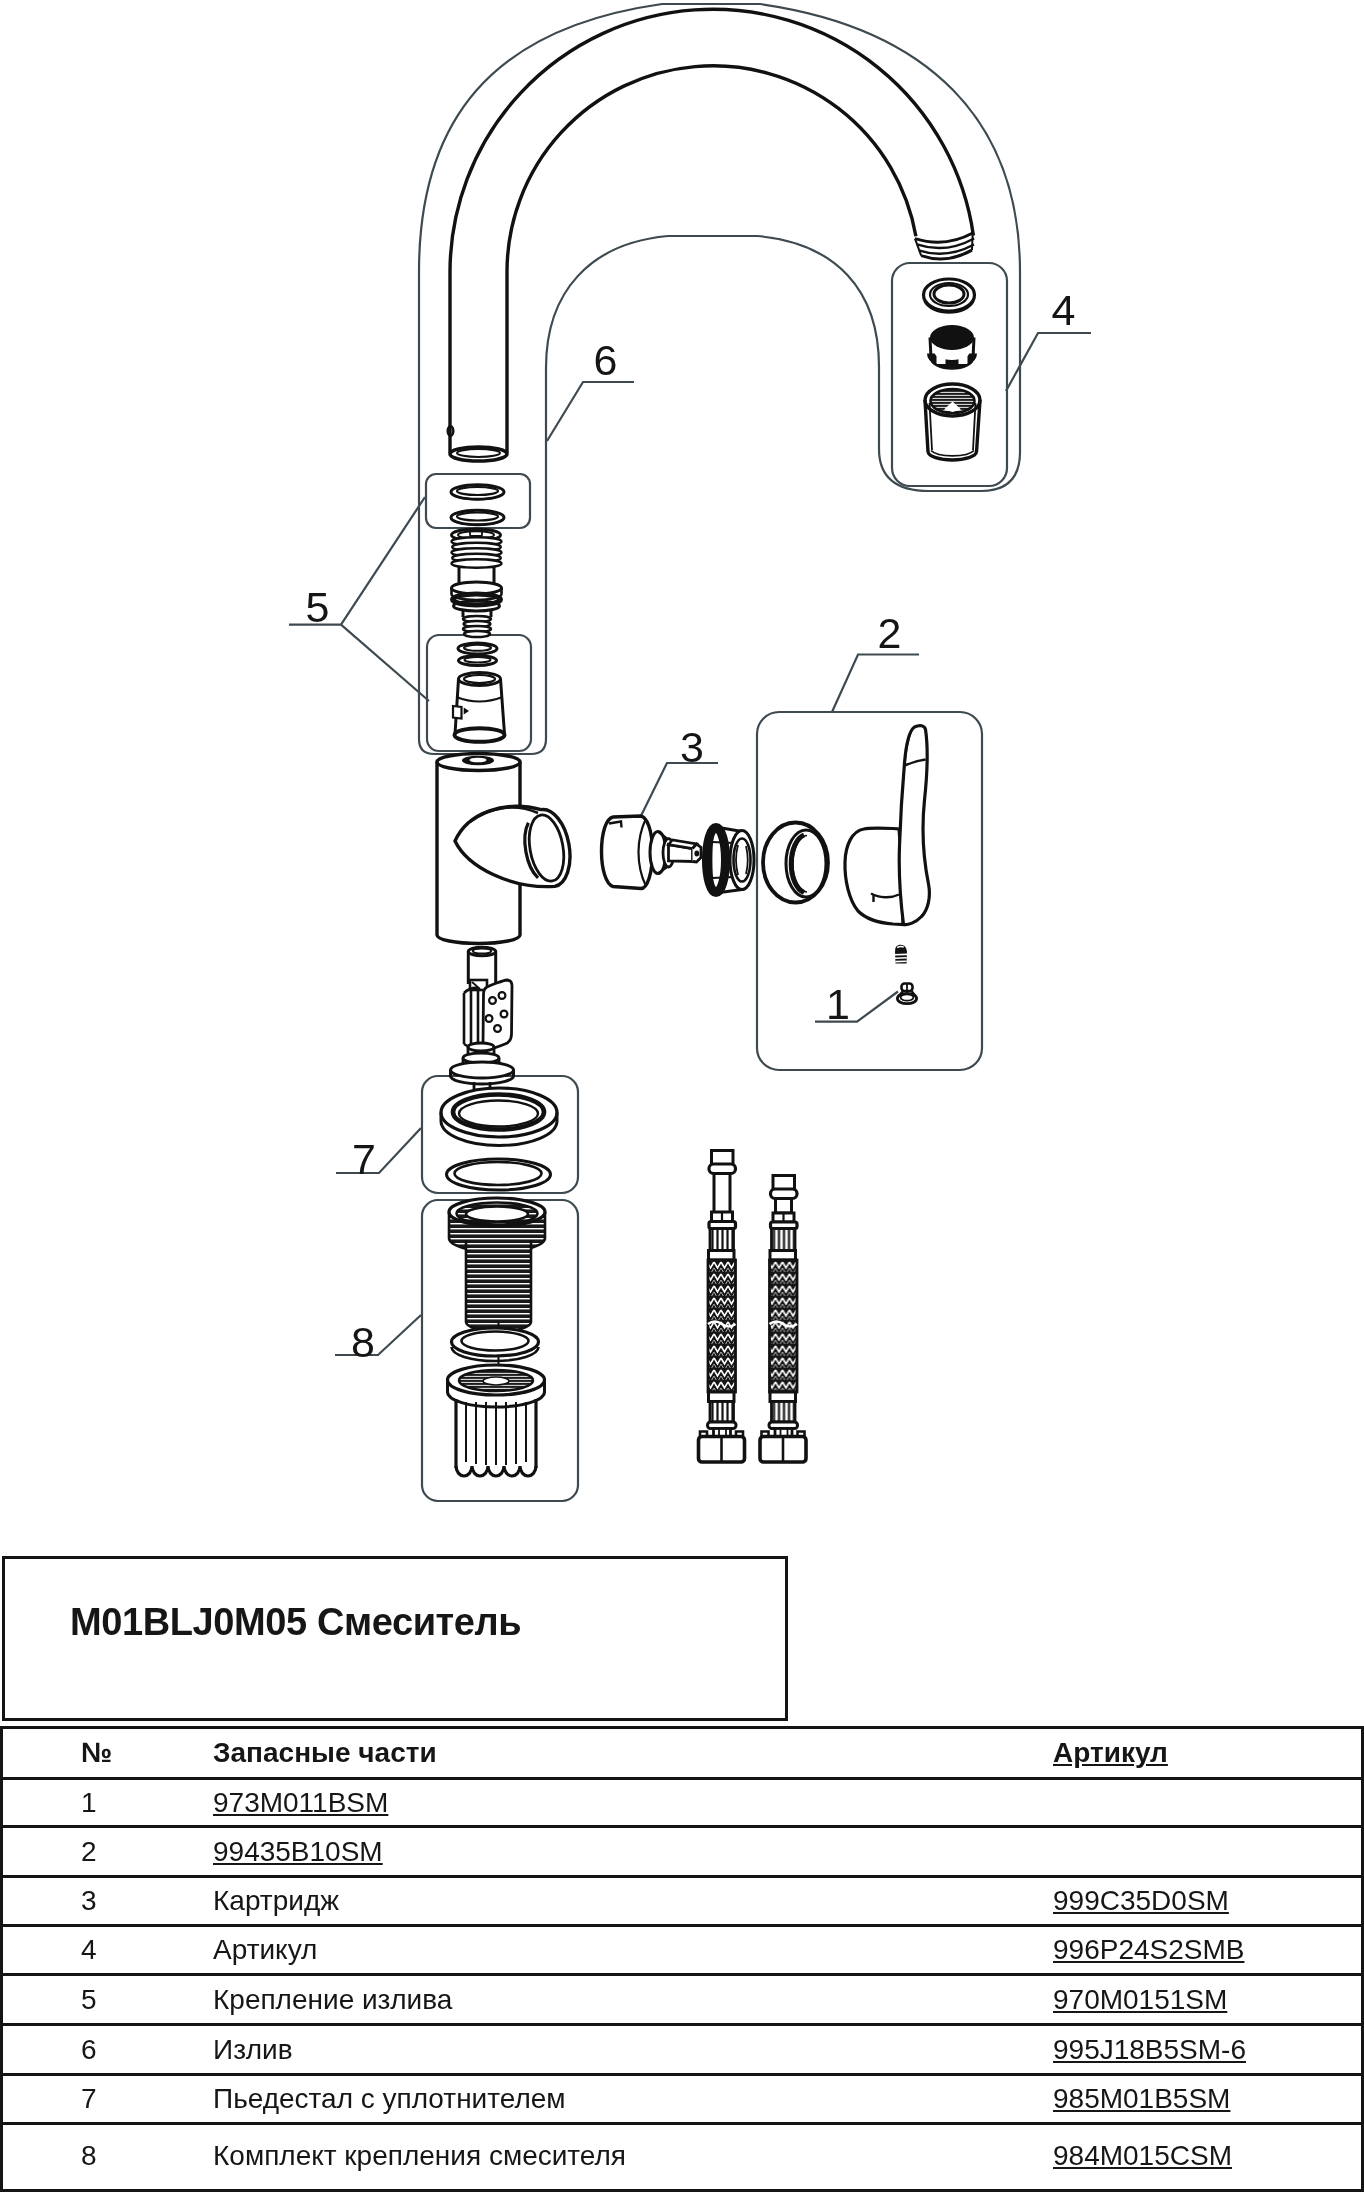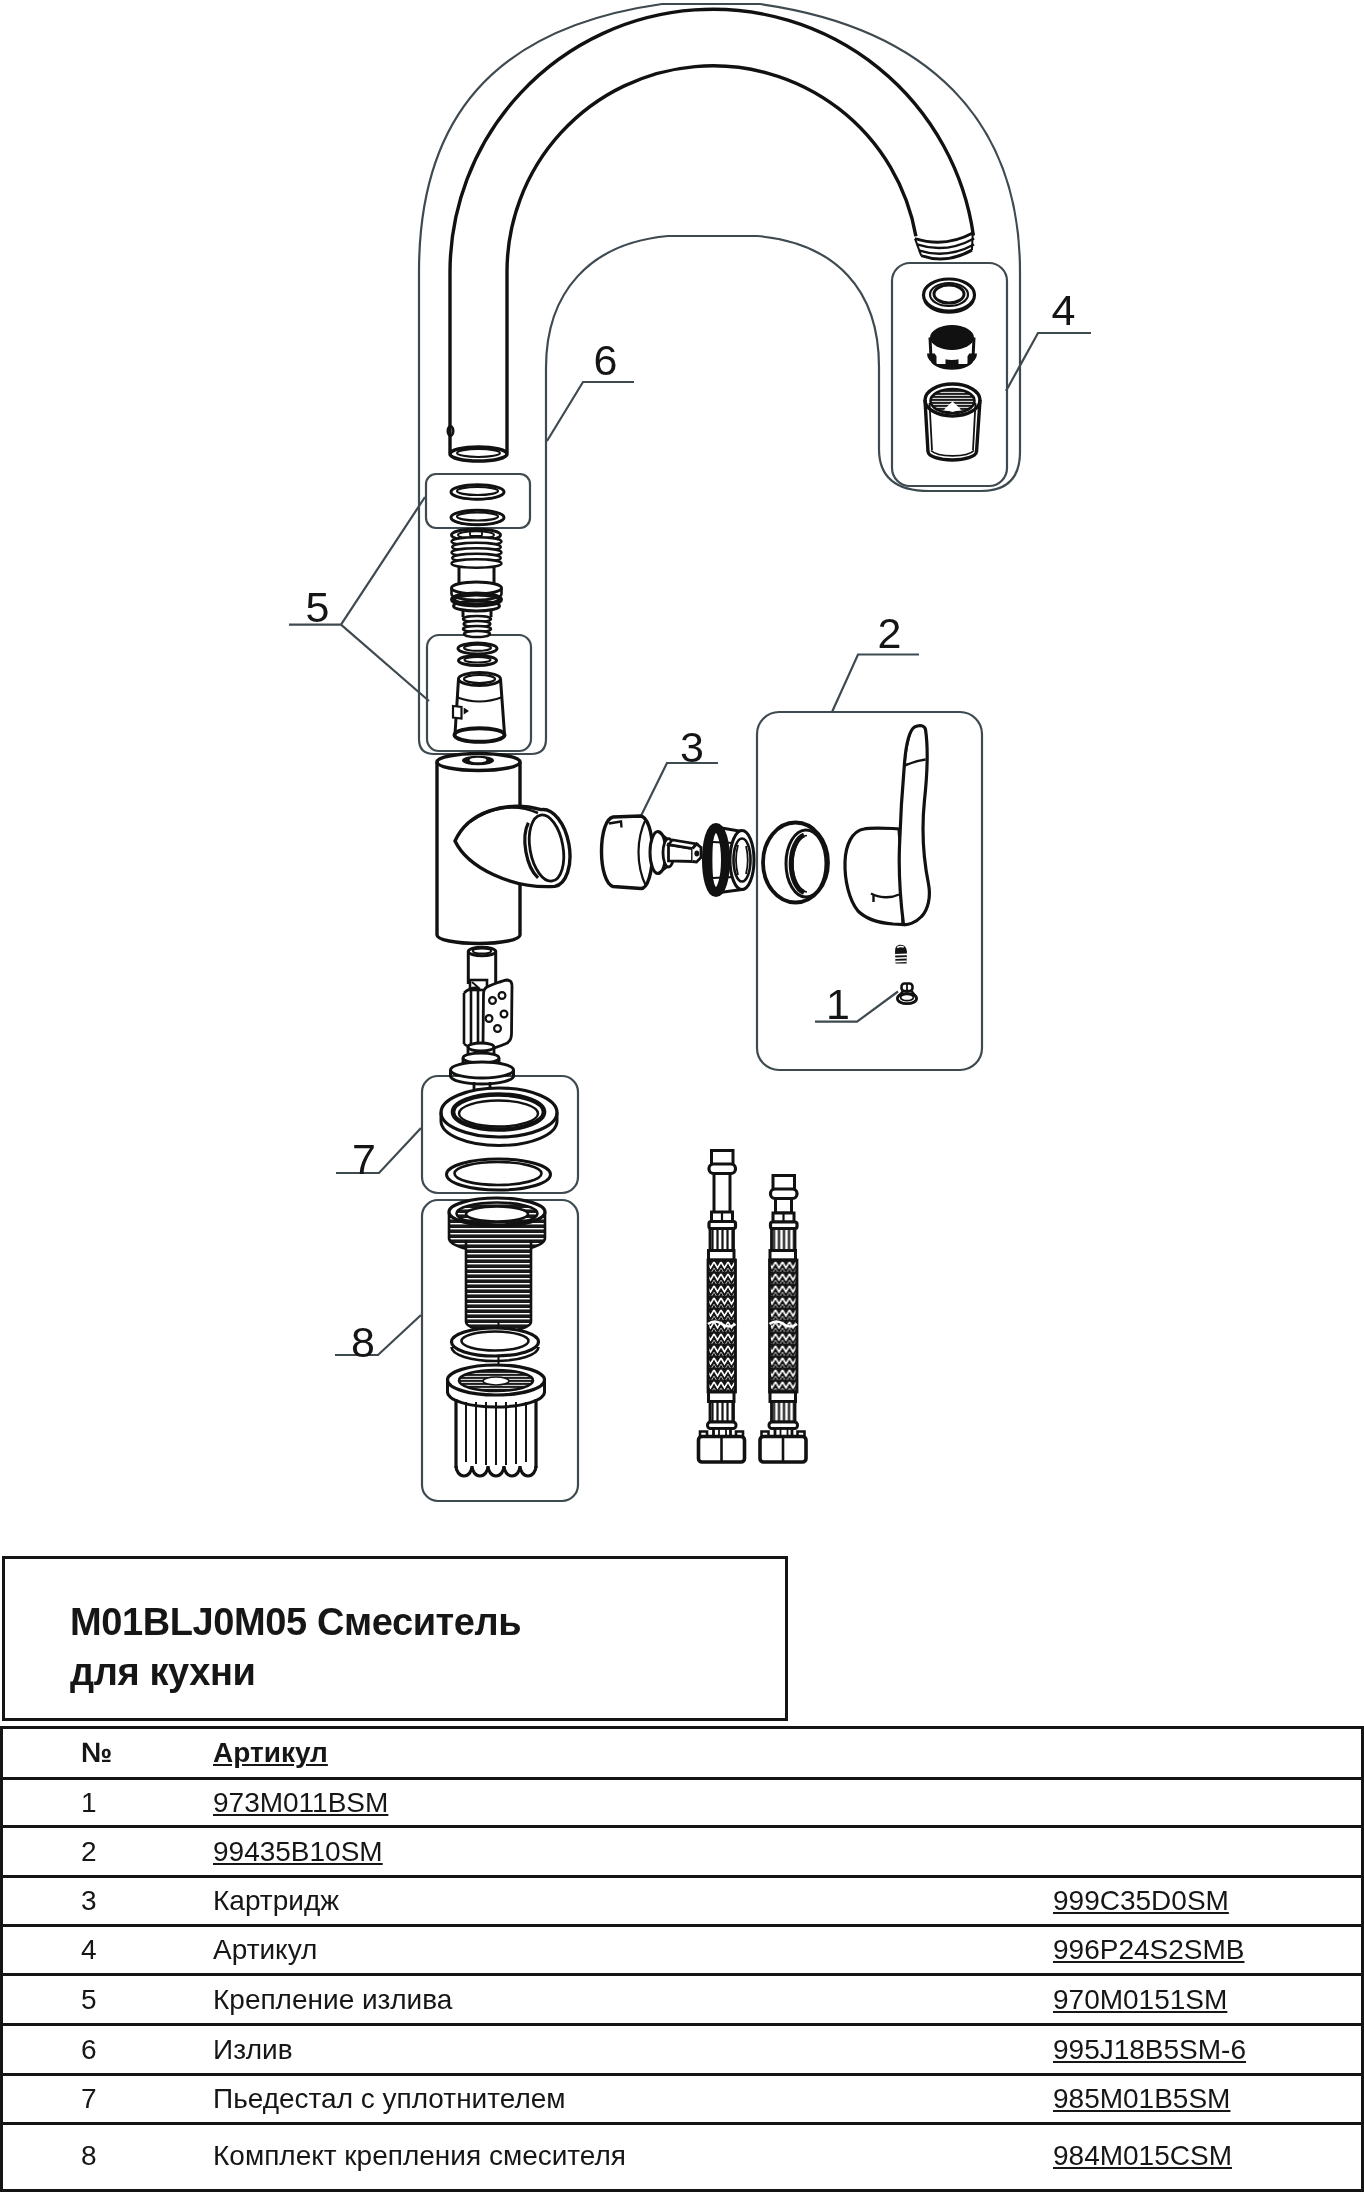--- a/index.html
+++ b/index.html
@@ -329,27 +329,27 @@
       <rect x="773" y="1213" width="21" height="9" fill="#fff" stroke-width="3"></rect>
       <path d="M 783.5,1213 L 783.5,1222" stroke-width="2.2"></path>
       <rect x="770.5" y="1222" width="26.5" height="6.5" rx="2" fill="#fff" stroke-width="3.2"></rect>
     </g>
   </g>
 </svg>
 
 <div id="title-block">
   <div class="tb-inner">
     <div>M01BLJ0M05 Смеситель</div>
-    <div>для кухни</div>
   </div>
 </div>
 
 <div id="parts-table">
   <div class="trow hdr" style="height:48px">
     <div class="c-num">№</div>
+    <div class="c-name">Запасные части</div>
     <div class="c-sku">Артикул</div>
   </div>
   <div class="trow" style="height:48px">
     <div class="c-num">1</div>
     <div class="c-sku">973M011BSM</div>
   </div>
   <div class="trow" style="height:50px">
     <div class="c-num">2</div>
     <div class="c-sku">99435B10SM</div>
   </div>

